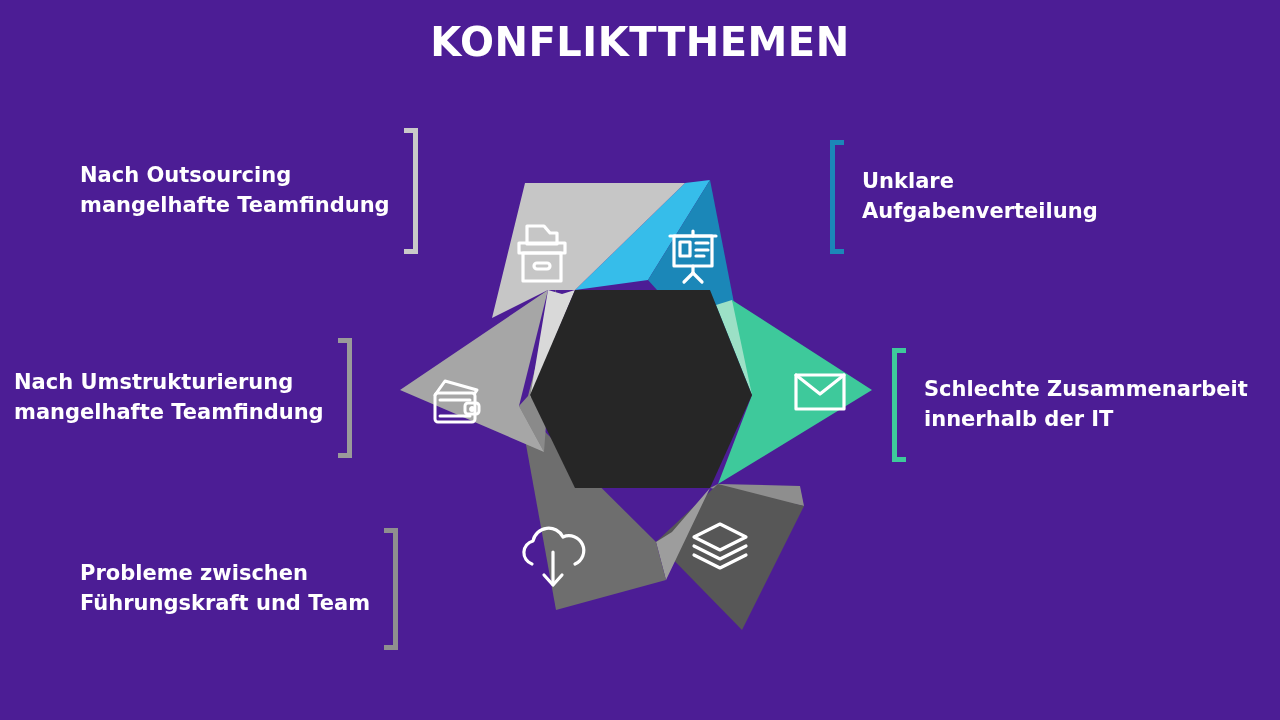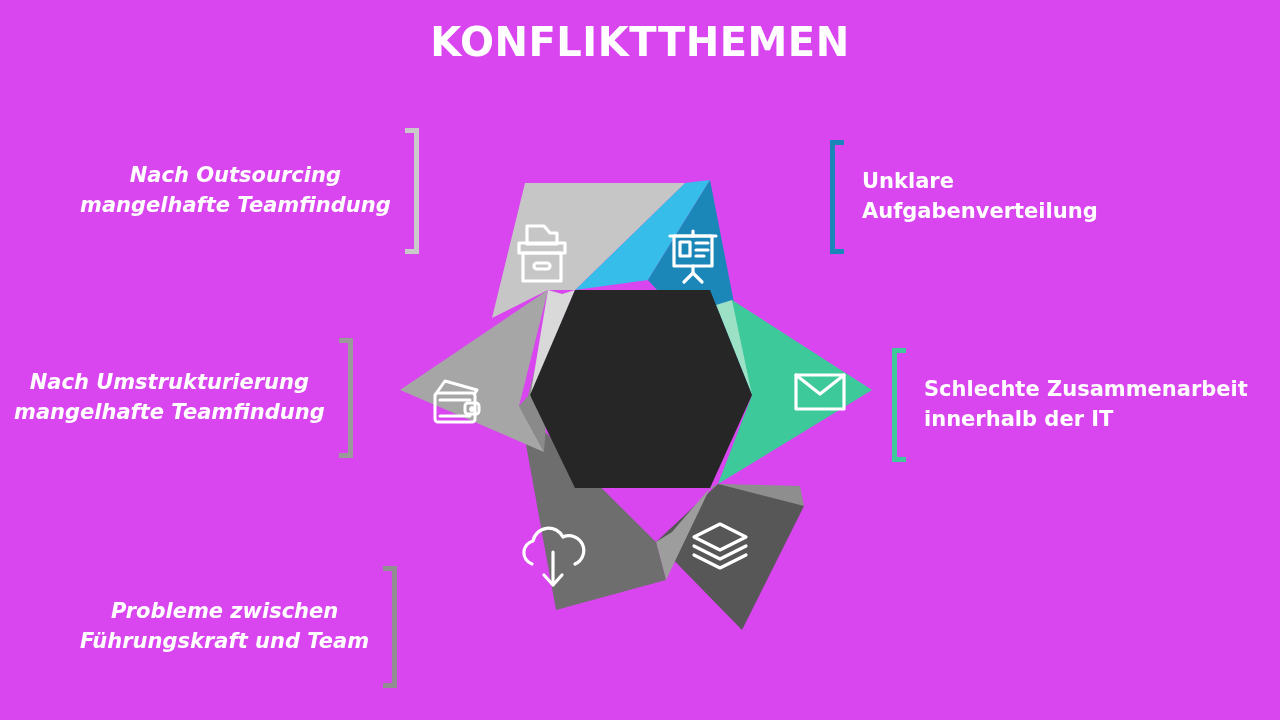--- a/index.html
+++ b/index.html
@@ -59,45 +59,44 @@
     color: #ffffff;
     font-size: 21px;
     font-weight: bold;
     line-height: 1.42;
     white-space: pre-line;
     display: flex;
     flex-direction: column;
     justify-content: center;
   }
   .callout.left .ctext {
-    text-align: center;
+    text-align: left;
     padding-right: 14px;
     align-items: flex-end;
-    font-style: italic;
   }
   .callout.right .ctext {
     text-align: left;
     padding-left: 18px;
     align-items: flex-start;
   }
   .callout.left { flex-direction: row; }
   .callout.right { flex-direction: row; }
 
   #pinwheel {
     position: absolute;
     left: 380px;
     top: 150px;
     width: 520px;
     height: 490px;
   }
 </style>
 </head>
 <body style="background: rgb(46, 46, 46);">
 
-<div id="slide" style="background: #d946ef;">
+<div id="slide" style="background: #4c1d95;">
 
   <div id="page-title" style="color: rgb(255, 255, 255);">KONFLIKTTHEMEN</div>
 
   <div id="pinwheel">
     <svg viewBox="0 0 520 490" width="520" height="490">
 
       <g>
         <polygon points="305,33 330,30 268,130 195,140" fill="#36bdea"></polygon>
         <polygon points="330,30 372,245 268,130" fill="#1b87b8"></polygon>
         <g fill="none" stroke="#ffffff" stroke-width="3.2" stroke-linecap="round" stroke-linejoin="round" transform="translate(313,102)">
@@ -176,21 +175,21 @@
 mangelhafte Teamfindung</div>
     <div class="bracket"></div>
   </div>
 
   <div class="callout left" style="left: 14px; top: 338px; width: 360px; height: 120px; color: rgb(154, 154, 154);">
     <div class="ctext">Nach Umstrukturierung
 mangelhafte Teamfindung</div>
     <div class="bracket"></div>
   </div>
 
-  <div class="callout left" style="left: 80px; top: 566px; width: 365px; height: 122px; color: rgb(143, 143, 143);">
+  <div class="callout left" style="left: 80px; top: 528px; width: 365px; height: 122px; color: rgb(143, 143, 143);">
     <div class="ctext">Probleme zwischen
 Führungskraft und Team</div>
     <div class="bracket"></div>
   </div>
 
   <div class="callout right" style="left: 892px; top: 348px; width: 360px; height: 114px; color: rgb(62, 201, 155);">
     <div class="bracket"></div>
     <div class="ctext">Schlechte Zusammenarbeit
 innerhalb der IT</div>
   </div>

